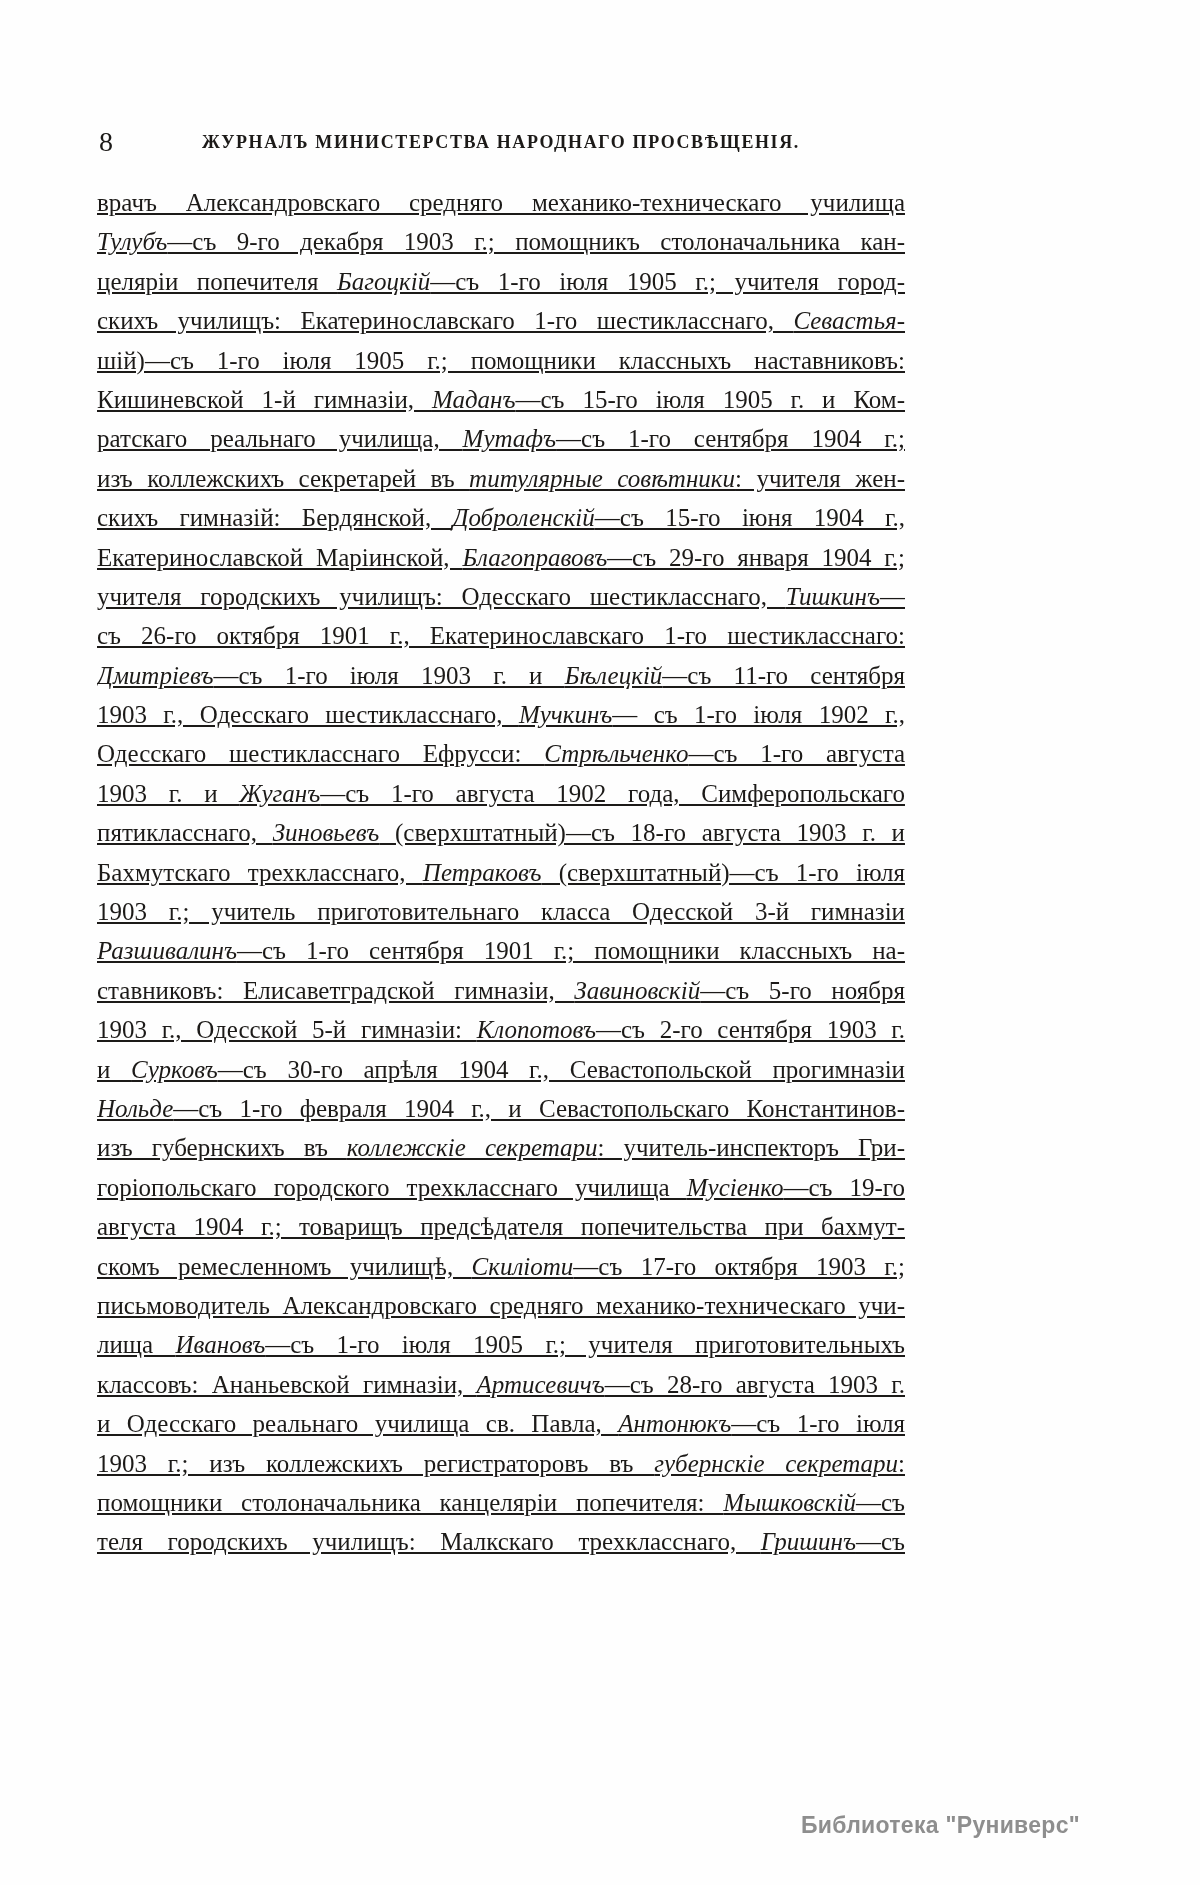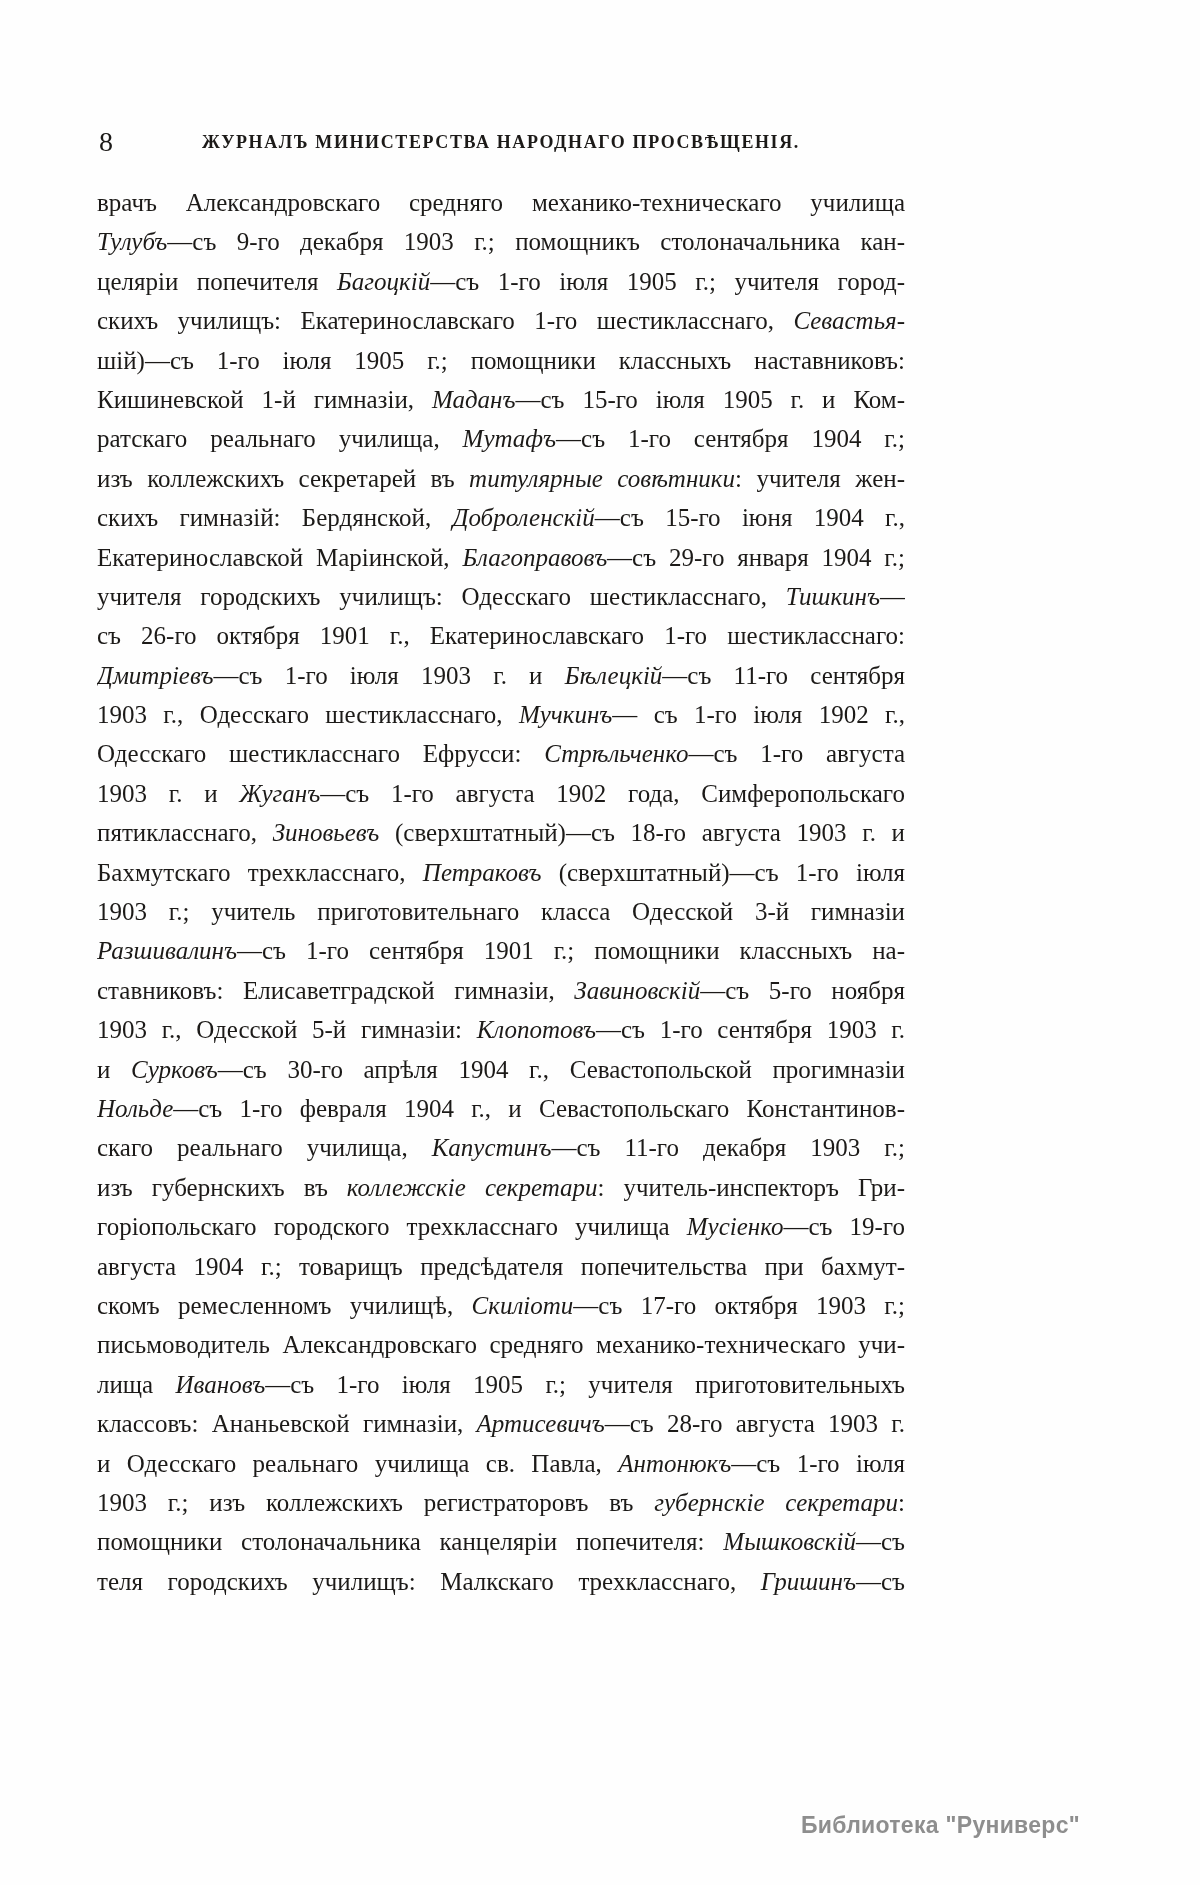--- a/index.html
+++ b/index.html
@@ -49,20 +49,21 @@
     width: 808px;
     font-size: 25px;
   }
   .line {
     height: 39.4px;
     line-height: 39.4px;
     text-align: justify;
     text-align-last: justify;
     white-space: normal;
     overflow: hidden;
+    text-decoration: underline;
   }
   .line .it {
     font-style: italic;
   }
   .watermark {
     position: absolute;
     right: 120px;
     top: 1812px;
     font-family: "Liberation Sans", "DejaVu Sans", sans-serif;
     font-size: 23px;
@@ -96,24 +97,23 @@
       <div class="line"><span>съ 26-го октября 1901 г., Екатеринославскаго 1-го шестикласснаго:</span></div>
       <div class="line"><span class="it">Дмитріевъ</span><span>—съ 1-го іюля 1903 г. и </span><span class="it">Бѣлецкій</span><span>—съ 11-го сентября</span></div>
       <div class="line"><span>1903 г., Одесскаго шестикласснаго, </span><span class="it">Мучкинъ</span><span>— съ 1-го іюля 1902 г.,</span></div>
       <div class="line"><span>Одесскаго шестикласснаго Ефрусси: </span><span class="it">Стрѣльченко</span><span>—съ 1-го августа</span></div>
       <div class="line"><span>1903 г. и </span><span class="it">Жуганъ</span><span>—съ 1-го августа 1902 года, Симферопольскаго</span></div>
       <div class="line"><span>пятикласснаго, </span><span class="it">Зиновьевъ</span><span> (сверхштатный)—съ 18-го августа 1903 г. и</span></div>
       <div class="line"><span>Бахмутскаго трехкласснаго, </span><span class="it">Петраковъ</span><span> (сверхштатный)—съ 1-го іюля</span></div>
       <div class="line"><span>1903 г.; учитель приготовительнаго класса Одесской 3-й гимназіи</span></div>
       <div class="line"><span class="it">Разшивалинъ</span><span>—съ 1-го сентября 1901 г.; помощники классныхъ на-</span></div>
       <div class="line"><span>ставниковъ: Елисаветградской гимназіи, </span><span class="it">Завиновскій</span><span>—съ 5-го ноября</span></div>
-      <div class="line"><span>1903 г., Одесской 5-й гимназіи: </span><span class="it">Клопотовъ</span><span>—съ 1-го сентября 1903 г.</span></div>
+      <div class="line"><span>1903 г., Одесской 5-й гимназіи: </span><span class="it">Клопотовъ</span><span>—съ 2-го сентября 1903 г.</span></div>
       <div class="line"><span>и </span><span class="it">Сурковъ</span><span>—съ 30-го апрѣля 1904 г., Севастопольской прогимназіи</span></div>
       <div class="line"><span class="it">Нольде</span><span>—съ 1-го февраля 1904 г., и Севастопольскаго Константинов-</span></div>
-      <div class="line"><span>скаго реальнаго училища, </span><span class="it">Капустинъ</span><span>—съ 11-го декабря 1903 г.;</span></div>
       <div class="line"><span>изъ губернскихъ въ </span><span class="it">коллежскіе секретари</span><span>: учитель-инспекторъ Гри-</span></div>
       <div class="line"><span>горіопольскаго городского трехкласснаго училища </span><span class="it">Мусіенко</span><span>—съ 19-го</span></div>
       <div class="line"><span>августа 1904 г.; товарищъ предсѣдателя попечительства при бахмут-</span></div>
       <div class="line"><span>скомъ ремесленномъ училищѣ, </span><span class="it">Скиліоти</span><span>—съ 17-го октября 1903 г.;</span></div>
       <div class="line"><span>письмоводитель Александровскаго средняго механико-техническаго учи-</span></div>
       <div class="line"><span>лища </span><span class="it">Ивановъ</span><span>—съ 1-го іюля 1905 г.; учителя приготовительныхъ</span></div>
       <div class="line"><span>классовъ: Ананьевской гимназіи, </span><span class="it">Артисевичъ</span><span>—съ 28-го августа 1903 г.</span></div>
       <div class="line"><span>и Одесскаго реальнаго училища св. Павла, </span><span class="it">Антонюкъ</span><span>—съ 1-го іюля</span></div>
       <div class="line"><span>1903 г.; изъ коллежскихъ регистраторовъ въ </span><span class="it">губернскіе секретари</span><span>:</span></div>
       <div class="line"><span>помощники столоначальника канцеляріи попечителя: </span><span class="it">Мышковскій</span><span>—съ</span></div>

